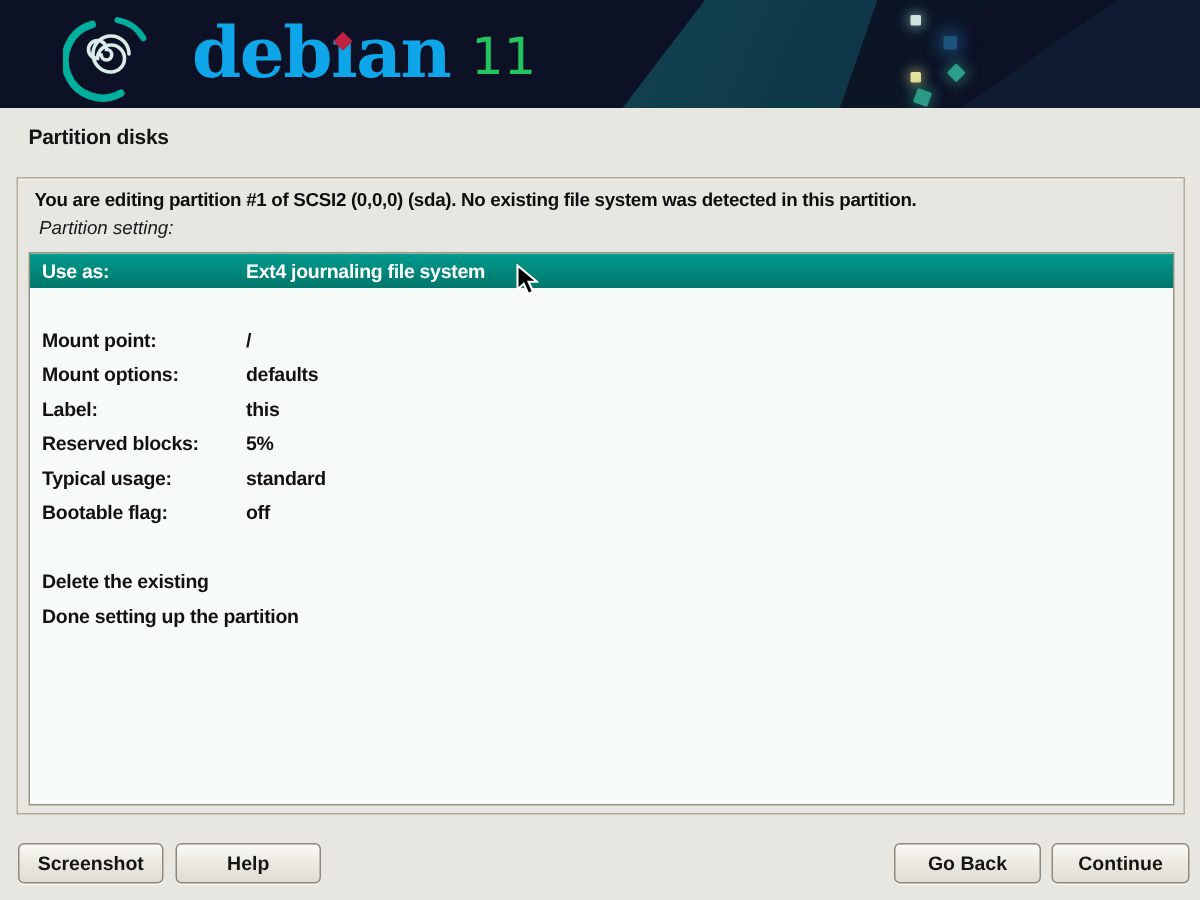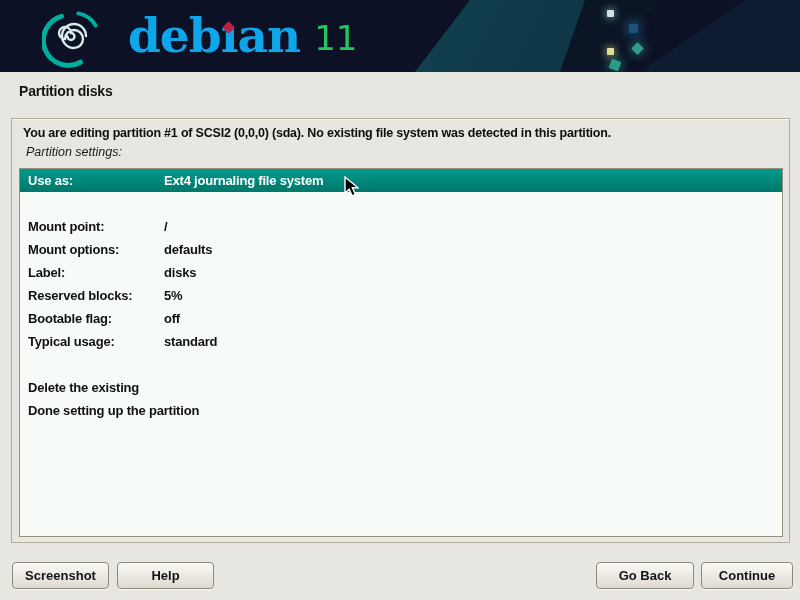--- a/index.html
+++ b/index.html
@@ -148,52 +148,52 @@
     <div class="brandline">
       <span class="brand"><span>deb</span><span class="i-wrap"><span>ı</span><span class="diamond" style="background: rgb(190, 33, 66);"></span></span><span>an</span></span>
       <span class="version">11</span>
     </div>
   </div>
 
   <div class="page-title">Partition disks</div>
 
   <div class="frame">
     <div class="info-line">You are editing partition #1 of SCSI2 (0,0,0) (sda). No existing file system was detected in this partition.</div>
-    <div class="settings-label">Partition settings:</div>
+    <div class="settings-label">Partition setting:</div>
     <div class="listbox" style="background: rgb(247, 251, 248);">
         <div class="lrow selected" style="background: linear-gradient(rgb(0, 154, 142), rgb(0, 119, 107));">
           <span class="lab">Use as:</span>
           <span class="val">Ext4 journaling file system</span>
         </div>
         <div class="lrow blank">
           <span class="lab"></span>
         </div>
         <div class="lrow">
           <span class="lab">Mount point:</span>
           <span class="val">/</span>
         </div>
         <div class="lrow">
           <span class="lab">Mount options:</span>
           <span class="val">defaults</span>
         </div>
         <div class="lrow">
           <span class="lab">Label:</span>
-          <span class="val">disks</span>
+          <span class="val">this</span>
         </div>
         <div class="lrow">
           <span class="lab">Reserved blocks:</span>
           <span class="val">5%</span>
         </div>
         <div class="lrow">
+          <span class="lab">Typical usage:</span>
+          <span class="val">standard</span>
+        </div>
+        <div class="lrow">
           <span class="lab">Bootable flag:</span>
           <span class="val">off</span>
-        </div>
-        <div class="lrow">
-          <span class="lab">Typical usage:</span>
-          <span class="val">standard</span>
         </div>
         <div class="lrow blank">
           <span class="lab"></span>
         </div>
         <div class="lrow">
           <span class="lab">Delete the existing</span>
         </div>
         <div class="lrow">
           <span class="lab">Done setting up the partition</span>
         </div>

